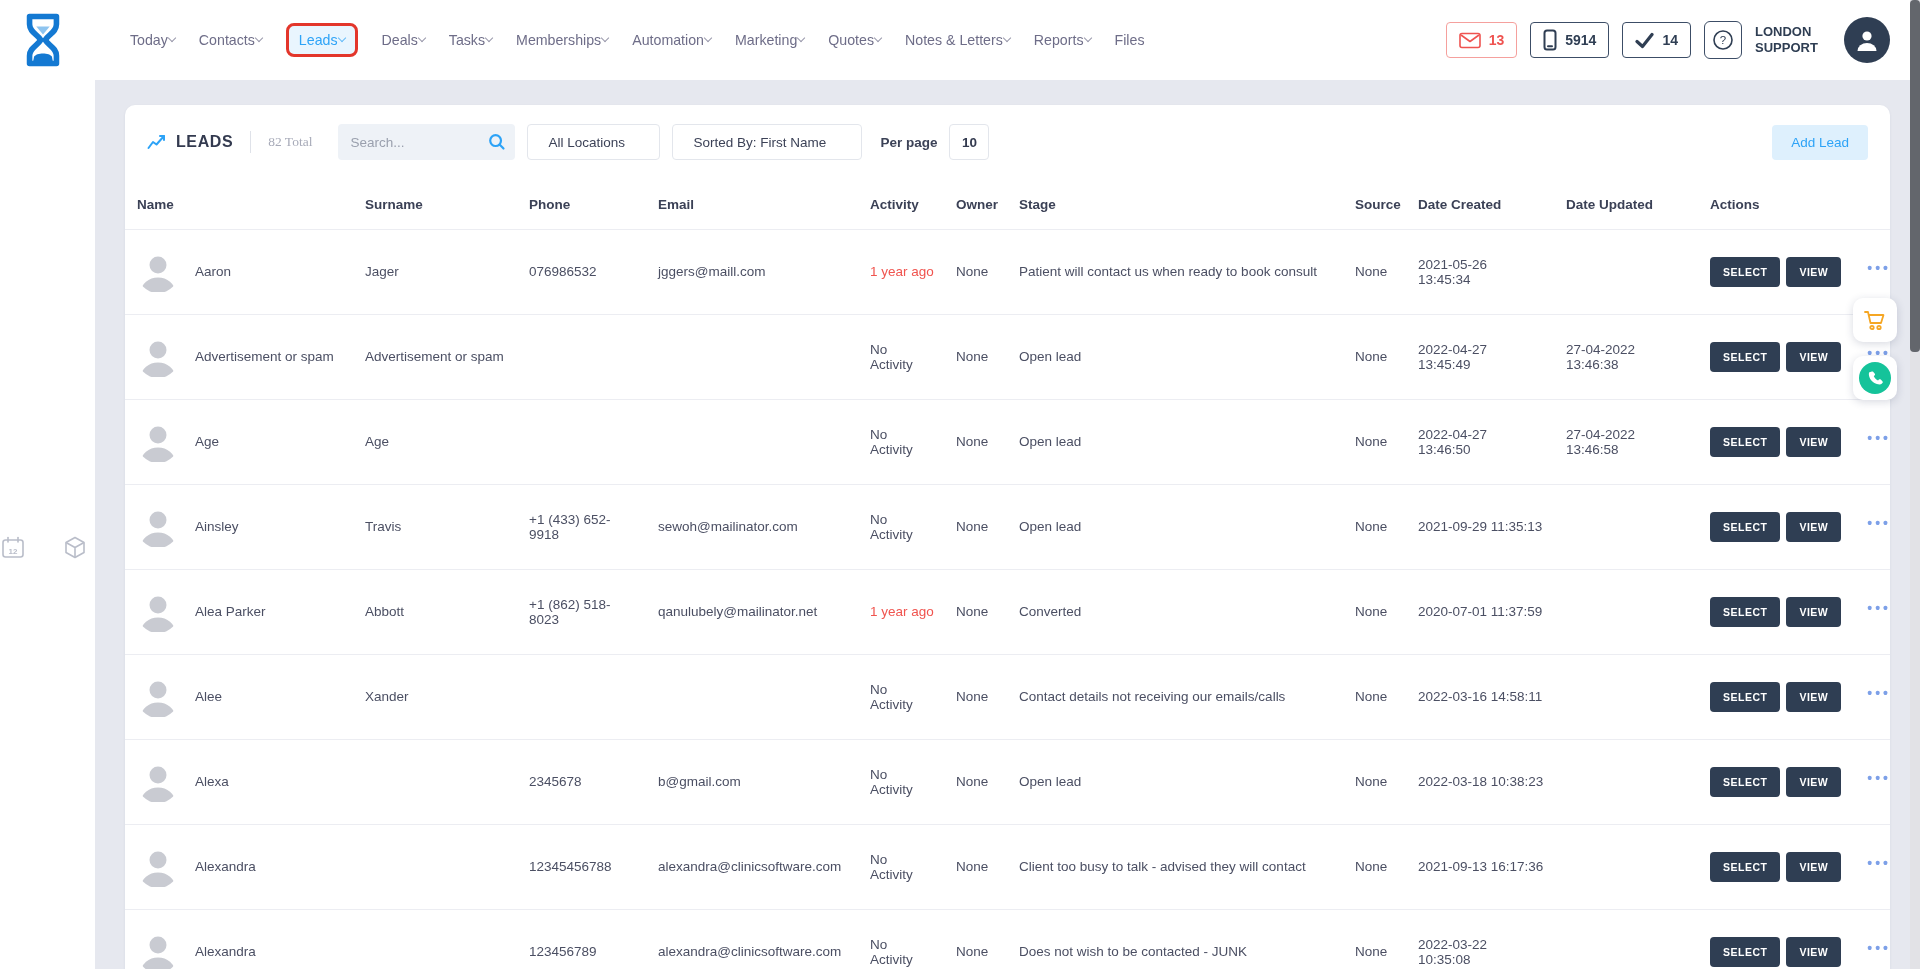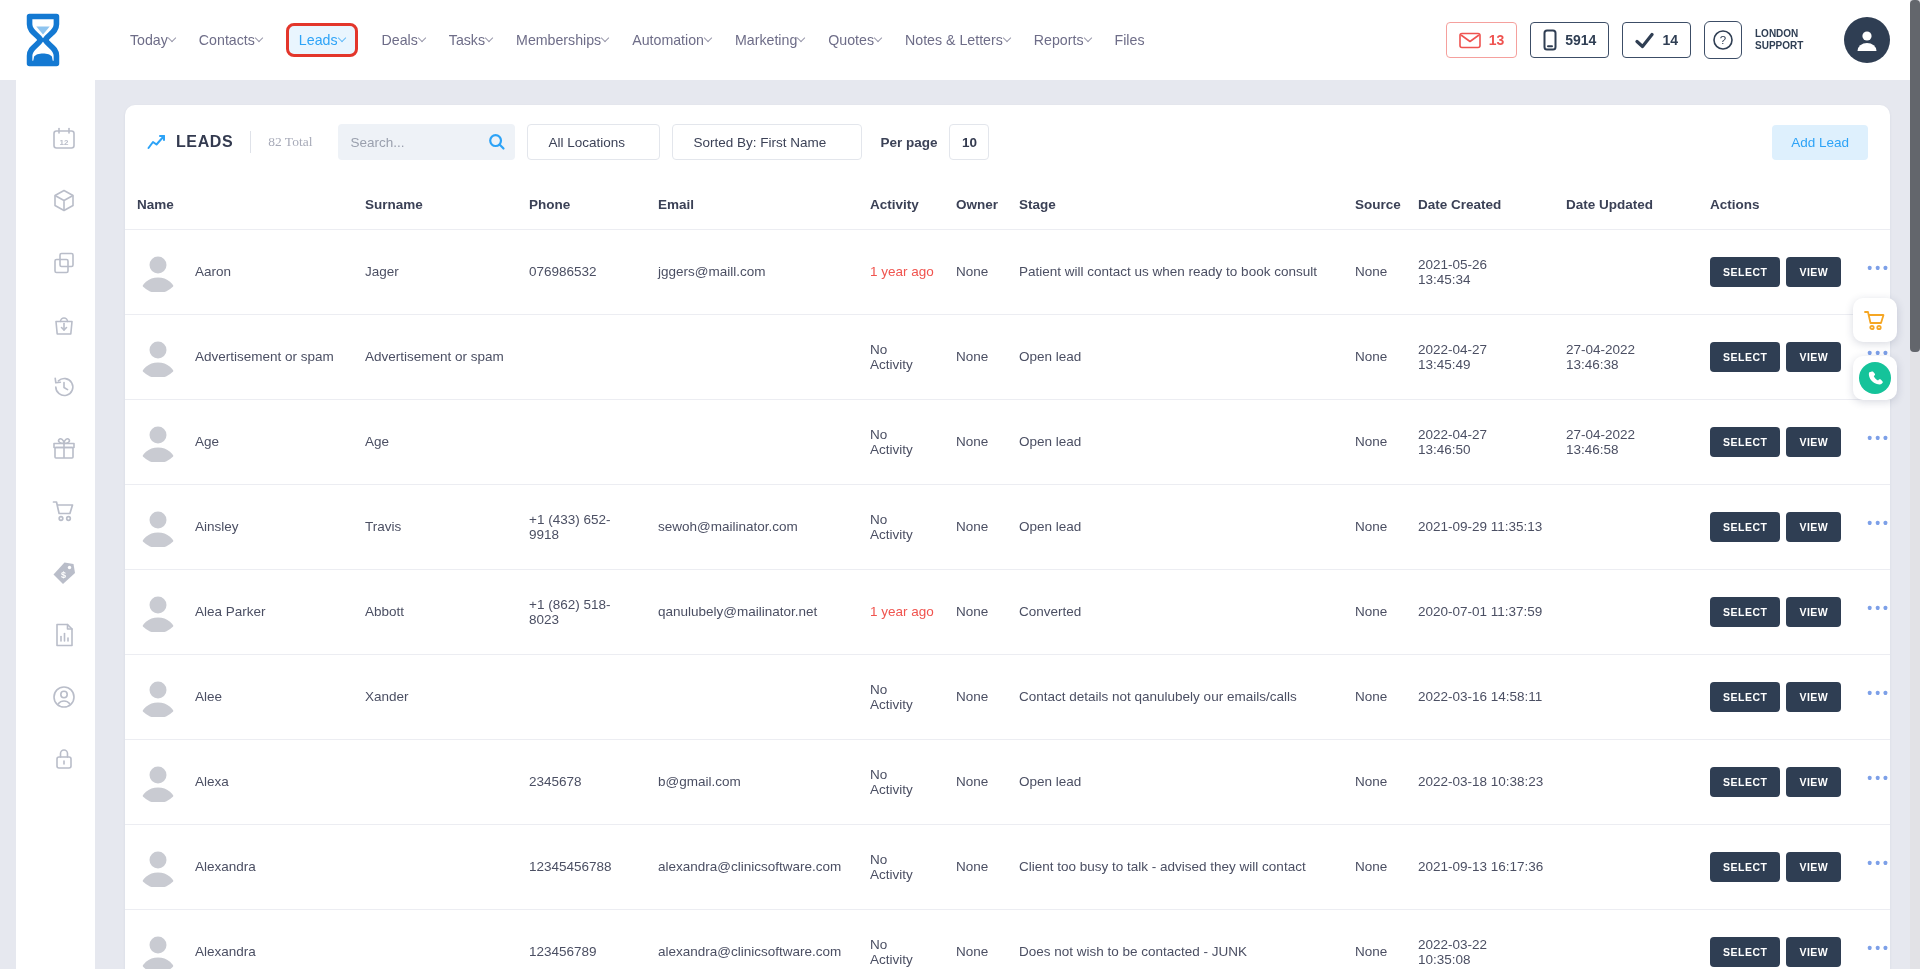--- a/index.html
+++ b/index.html
@@ -23,27 +23,27 @@
   .hsearch input { flex:1; border:none; outline:none; padding:0 12px; font-size:14px; color:#3c4257; min-width:0; }
   .hsearch input::placeholder { color:#8a8fa0; }
   .hsearch-btn { width:44px; height:100%; background:#fff; border:none; border-left:1px solid #d9dce3;
                  display:flex; align-items:center; justify-content:center; cursor:pointer; }
   .badge { display:flex; align-items:center; gap:8px; height:36px; padding:0 12px;
            border-radius:4px; font-size:14px; font-weight:bold; cursor:pointer; background:#fff;justify-content:center; }
   .badge-mail { border:1px solid #f5a09d; color:#ef5350; }
   .badge-dark { border:1px solid #3c4d66; color:#2f3e53; }
   .help { width:38px; height:38px; border:1px solid #3c4d66; border-radius:6px; background:#fff;
           display:flex; align-items:center; justify-content:center; cursor:pointer; }
-  .username { font-size:10px; font-weight:bold; color:#2f3e53; width:76px; line-height:1.25; }
+  .username { font-size:13px; font-weight:bold; color:#2f3e53; width:76px; line-height:1.25; }
   .uavatar { width:46px; height:46px; border-radius:50%; background:#2f3e53; cursor:pointer;
              display:flex; align-items:center; justify-content:center; overflow:hidden; }
 
   
-  .sidebar { position:absolute; top:80px; left:16px; width:95px; bottom:0; background:#fff;
-             display:flex; flex-direction:column; align-items:center; padding-top:46px; gap:36px; }
+  .sidebar { position:absolute; top:80px; left:0; width:95px; bottom:0; background:#fff;
+             display:flex; flex-direction:row; align-items:center; padding-top:46px; gap:36px; }
   .side-item { width:26px; height:26px; color:#b9bdc9; cursor:pointer; flex:0 0 auto; }
   .side-item svg { display:block; }
 
   
   .main { position:absolute; top:80px; left:95px; right:0; bottom:0; background:#e6e8ef;
           padding:25px 30px 0 30px; overflow:hidden; }
   .card { background:#fff; border-radius:10px 10px 0 0; height:calc(100% + 60px);
           box-shadow:0 1px 3px rgba(30,40,90,.07); overflow:hidden; }
 
   
@@ -529,21 +529,21 @@
         </span>
         <span data-name="lead-name">Alee</span>
       </div>
     </td>
     <td data-name="lead-surname">Xander</td>
     <td data-name="lead-phone"></td>
     <td data-name="lead-email"></td>
     <td class="pre" data-name="lead-activity">No
 Activity</td>
     <td data-name="lead-owner">None</td>
-    <td data-name="lead-stage">Contact details not qanulubely our emails/calls</td>
+    <td data-name="lead-stage">Contact details not receiving our emails/calls</td>
     <td data-name="lead-source">None</td>
     <td class="pre" data-name="lead-created">2022-03-16 14:58:11</td>
     <td class="pre" data-name="lead-updated"></td>
     <td>
       <div class="actions">
         <div class="btnrow">
           <button class="abtn" data-name="select-button">SELECT</button>
           <button class="abtn" data-name="view-button">VIEW</button>
         </div>
         <div class="dots" data-name="row-more-button">•••</div>

